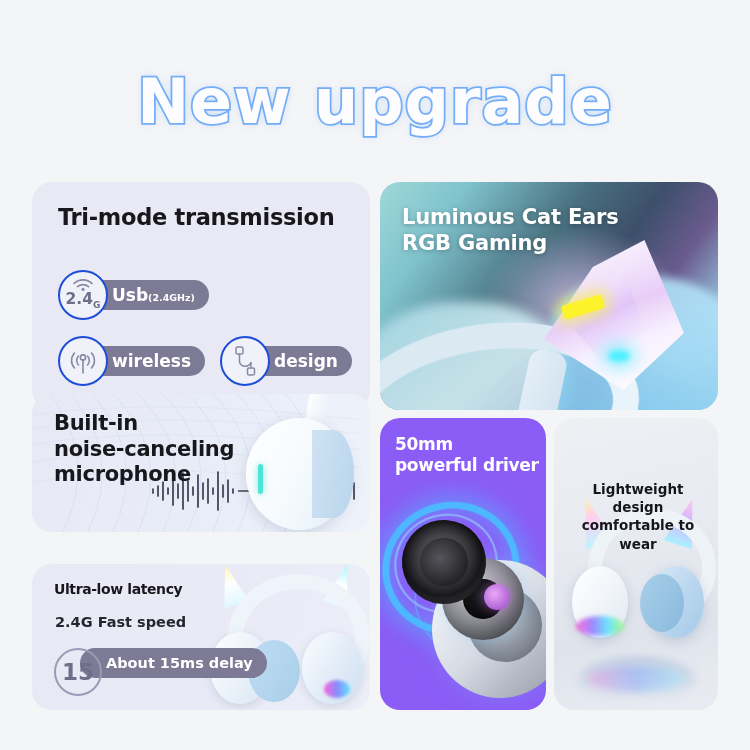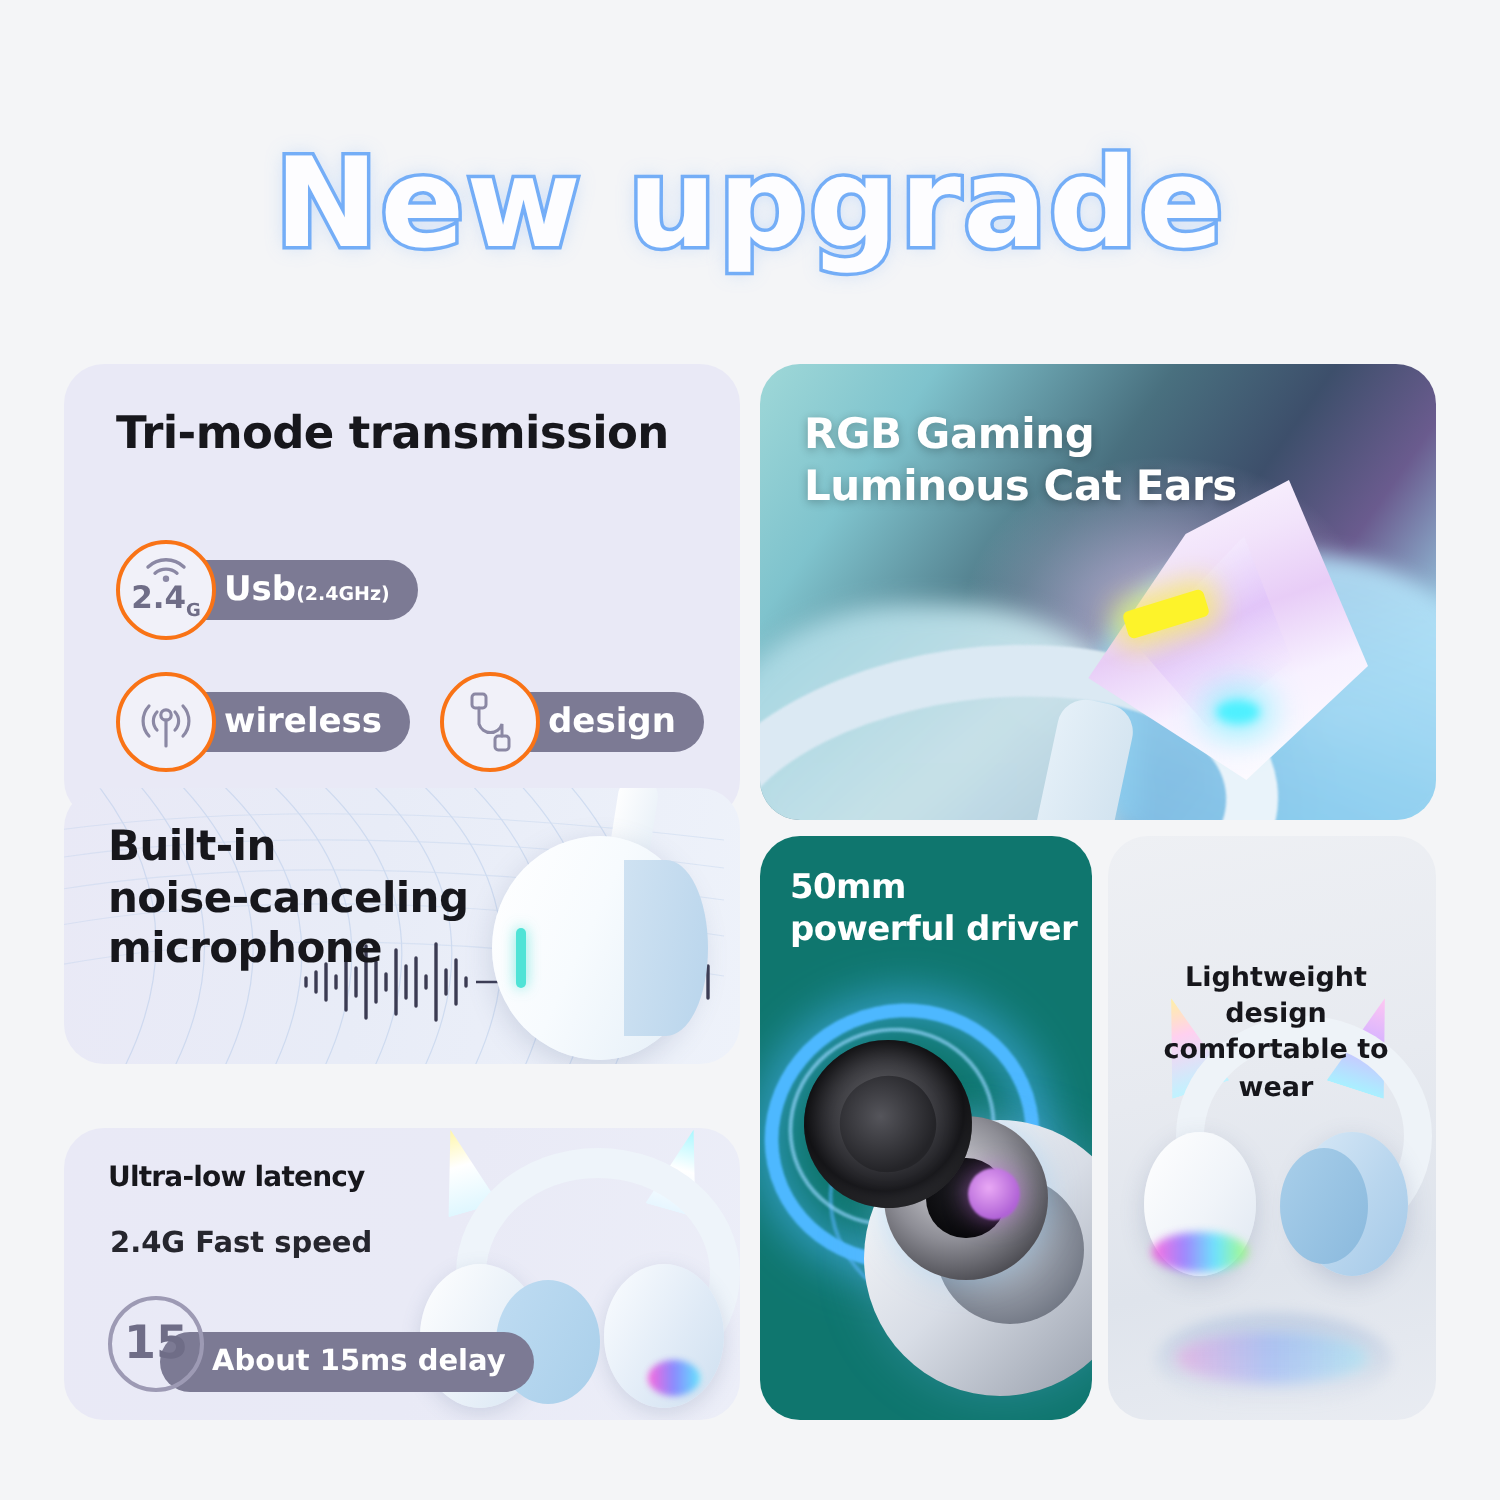--- a/index.html
+++ b/index.html
@@ -61,21 +61,21 @@
   .badge-row { position: absolute; display: flex; align-items: center; }
   .badge {
     position: relative;
     display: flex;
     align-items: center;
     height: 42px;
   }
   .badge-circle {
     width: 50px; height: 50px;
     border-radius: 50%;
-    border: 2px solid #f97316;
+    border: 2px solid #1d4ed8;
     background: #f1f1f9;
     display: flex;
     flex-direction: column;
     align-items: center;
     justify-content: center;
     position: relative;
     z-index: 3;
     box-sizing: border-box;
     flex: 0 0 auto;
   }
@@ -257,21 +257,21 @@
     font-family: "DejaVu Sans", sans-serif;
     letter-spacing: -.4px;
     z-index: 4;
   }
   .lat-sub {
     position: absolute; left: 23px; top: 50px;
     font-size: 14.5px; font-weight: bold; color: #26262e;
     font-family: "DejaVu Sans", sans-serif;
     z-index: 4;
   }
-  .lat-badge { position: absolute; left: 22px; top: 84px; display: flex; align-items: flex-end; }
+  .lat-badge { position: absolute; left: 22px; top: 84px; display: flex; align-items: flex-start; }
   .lat-circle {
     width: 48px; height: 48px; border-radius: 50%;
     border: 2.2px solid #9d9ab4; background: transparent;
     display: flex; align-items: center; justify-content: center;
     font-size: 23px; font-weight: bold; color: #6f6d87;
     font-family: "DejaVu Sans", sans-serif;
     box-sizing: border-box; z-index: 3; flex: 0 0 auto;
   }
   
   .hp {
@@ -314,21 +314,21 @@
     position: absolute; right: 14px; top: 112px;
     width: 26px; height: 18px; border-radius: 50%;
     background: linear-gradient(90deg,#ff4fd8,#7b7bff,#4fe3ff);
     filter: blur(1.5px); opacity: .85;
   }
 
   
   #card-driver {
     left: 380px; top: 418px;
     width: 166px; height: 292px;
-    background: #0f766e;
+    background: #8b5cf6;
   }
   .drv-title {
     position: absolute; left: 15px; top: 16px;
     font-size: 17px; font-weight: bold; color: #ffffff;
     line-height: 1.25;
     font-family: "DejaVu Sans", sans-serif;
     letter-spacing: -.3px; z-index: 6;
   }
   .drv-ring {
     position: absolute; left: 2px; top: 84px;
@@ -528,22 +528,22 @@
 <div class="card" id="card-rgb">
   <div class="rgb-blob-a"></div>
   <div class="rgb-blob-b"></div>
   <div class="headband"></div>
   <div class="ear-stem"></div>
   <div class="cat-ear"></div>
   <div class="cat-ear-inner"></div>
   <div class="cat-ear-glowY"></div>
   <div class="cat-ear-glowC"></div>
   <div class="rgb-title">
+    <div>Luminous Cat Ears</div>
     <div>RGB Gaming</div>
-    <div>Luminous Cat Ears</div>
   </div>
 </div>
 
 <div class="card" id="card-mic">
   <svg class="mesh" viewBox="0 0 338 138" preserveAspectRatio="none">
     <g fill="none" stroke="#a9c2e6" stroke-width="0.6" opacity="0.75">
       <path d="M10 -10 Q 70 60 30 140"></path>
       <path d="M30 -10 Q 95 58 55 140"></path>
       <path d="M50 -10 Q 120 56 80 140"></path>
       <path d="M70 -10 Q 145 54 105 140"></path>

